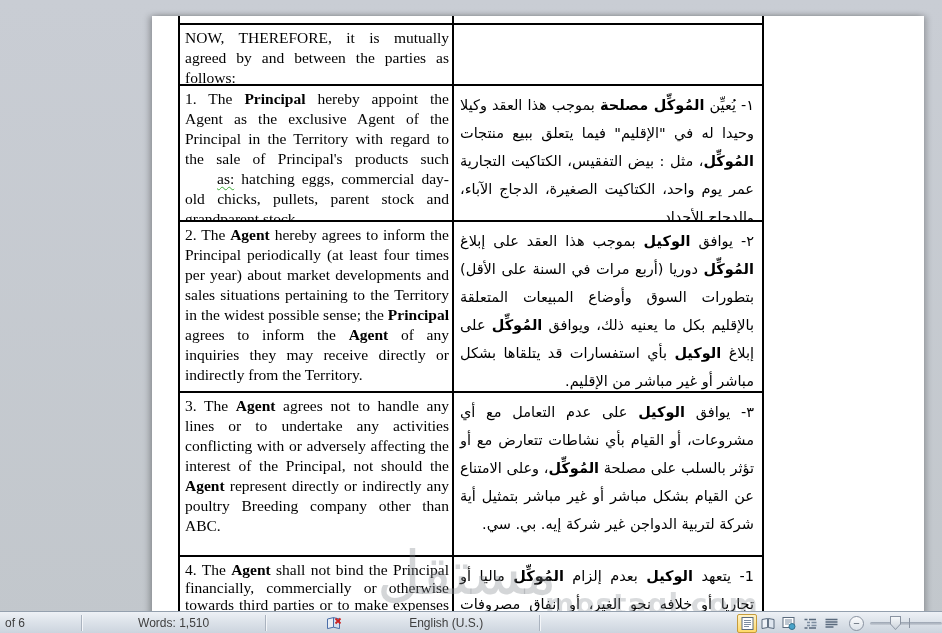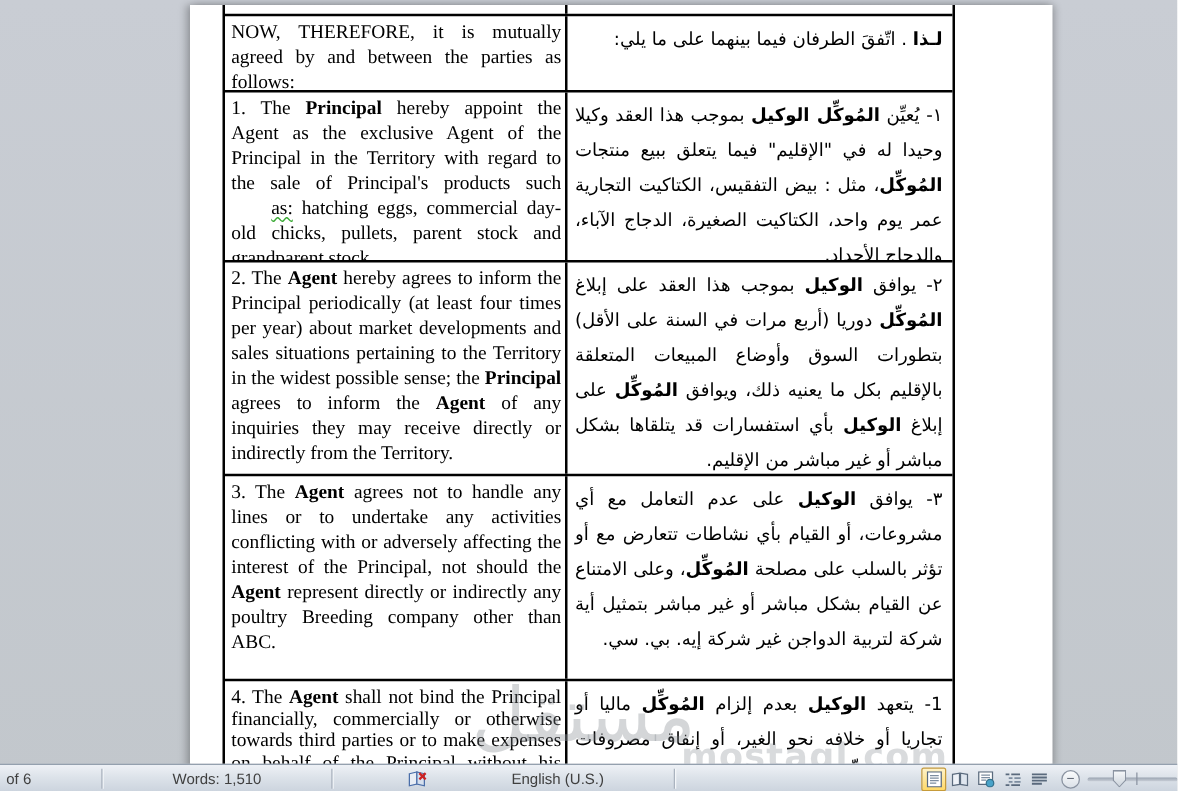--- a/index.html
+++ b/index.html
@@ -1,21 +1,21 @@
 <!DOCTYPE html>
 <html><head>
 <meta charset="utf-8">
 <style>
   * { margin:0; padding:0; box-sizing:border-box; }
   html,body { width:942px; height:633px; overflow:hidden; font-family:"Liberation Sans", sans-serif; }
   .app { position:relative; width:942px; height:633px; background:linear-gradient(180deg,#c9cdd4 0%,#c2c7cc 100%); }
 
   
   .canvas { position:absolute; left:0; top:0; right:0; bottom:22px; overflow:hidden; }
-  .page { position:absolute; left:152px; top:4px; width:690px; height:100%; background:#ffffff;
+  .page { position:absolute; left:152px; top:16px; width:772px; height:100%; background:#ffffff;
           box-shadow:-3px 0 6px rgba(0,0,0,.25), 3px 0 6px rgba(0,0,0,.20); overflow:hidden; }
   .doc-table { position:absolute; left:26px; top:0; width:586px;
                border-left:2px solid #000; border-right:2px solid #000; }
   .t-row { display:flex; border-bottom:2px solid #000; }
   .t-row:last-child { border-bottom:none; }
   .cell-en { width:274px; border-right:2px solid #000; padding:3px 3px 0 5px;
              font-family:"Liberation Serif", serif; font-size:15.5px; line-height:20px;
              color:#000; text-align:justify; overflow:hidden; }
   .cell-en.tight { line-height:17.5px; padding-top:4px; }
   .cell-ar { flex:1; direction:rtl; padding:5px 8px 0 6px;
@@ -75,26 +75,25 @@
     <div class="page">
       <div class="doc-table">
 
         <div class="t-row row-sliver">
           <div class="cell-en"></div>
           <div class="cell-ar"></div>
         </div>
 
         <div class="t-row row-a">
           <div class="cell-en"><span>NOW, THEREFORE, it is mutually agreed by and between the parties as follows:</span></div>
-          <div class="cell-ar"><span class="b">لـذا</span><span> . اتّفقَ الطرفان فيما بينهما على ما يلي:</span></div>
         </div>
 
         <div class="t-row row-1">
           <div class="cell-en"><span>1. The </span><span class="b">Principal</span><span> hereby appoint the Agent as the exclusive Agent of the Principal in the Territory with regard to the sale of Principal's products such </span><span class="sq-green">as:</span><span> hatching eggs, commercial day-old chicks, pullets, parent stock and grandparent stock.</span></div>
-          <div class="cell-ar"><span>١- يُعيِّن </span><span class="b">المُوكِّل الوكيل</span><span> بموجب هذا العقد وكيلا وحيدا له في "الإقليم" فيما يتعلق ببيع منتجات </span><span class="b">المُوكِّل</span><span>، مثل : بيض التفقيس، الكتاكيت التجارية عمر يوم واحد، الكتاكيت الصغيرة، الدجاج الآباء، والدجاج الأجداد.</span></div>
+          <div class="cell-ar"><span>١- يُعيِّن </span><span class="b">المُوكِّل مصلحة</span><span> بموجب هذا العقد وكيلا وحيدا له في "الإقليم" فيما يتعلق ببيع منتجات </span><span class="b">المُوكِّل</span><span>، مثل : بيض التفقيس، الكتاكيت التجارية عمر يوم واحد، الكتاكيت الصغيرة، الدجاج الآباء، والدجاج الأجداد.</span></div>
         </div>
 
         <div class="t-row row-2">
           <div class="cell-en"><span>2. The </span><span class="b">Agent</span><span> hereby agrees to inform the Principal periodically (at least four times per year) about market developments and sales situations pertaining to the Territory in the widest possible sense; the </span><span class="b">Principal</span><span> agrees to inform the </span><span class="b">Agent</span><span> of any inquiries they may receive directly or indirectly from the Territory.</span></div>
           <div class="cell-ar"><span>٢- يوافق </span><span class="b">الوكيل</span><span> بموجب هذا العقد على إبلاغ </span><span class="b">المُوكِّل</span><span> دوريا (أربع مرات في السنة على الأقل) بتطورات السوق وأوضاع المبيعات المتعلقة بالإقليم بكل ما يعنيه ذلك، ويوافق </span><span class="b">المُوكِّل</span><span> على إبلاغ </span><span class="b">الوكيل</span><span> بأي استفسارات قد يتلقاها بشكل مباشر أو غير مباشر من الإقليم.</span></div>
         </div>
 
         <div class="t-row row-3">
           <div class="cell-en"><span>3. The </span><span class="b">Agent</span><span> agrees not to handle any lines or to undertake any activities conflicting with or adversely affecting the interest of the Principal, not should the </span><span class="b">Agent</span><span> represent directly or indirectly any poultry Breeding company other than ABC.</span></div>
           <div class="cell-ar"><span>٣- يوافق </span><span class="b">الوكيل</span><span> على عدم التعامل مع أي مشروعات، أو القيام بأي نشاطات تتعارض مع أو تؤثر بالسلب على مصلحة </span><span class="b">المُوكِّل</span><span>، وعلى الامتناع عن القيام بشكل مباشر أو غير مباشر بتمثيل أية شركة لتربية الدواجن غير شركة إيه. بي. سي.</span></div>

